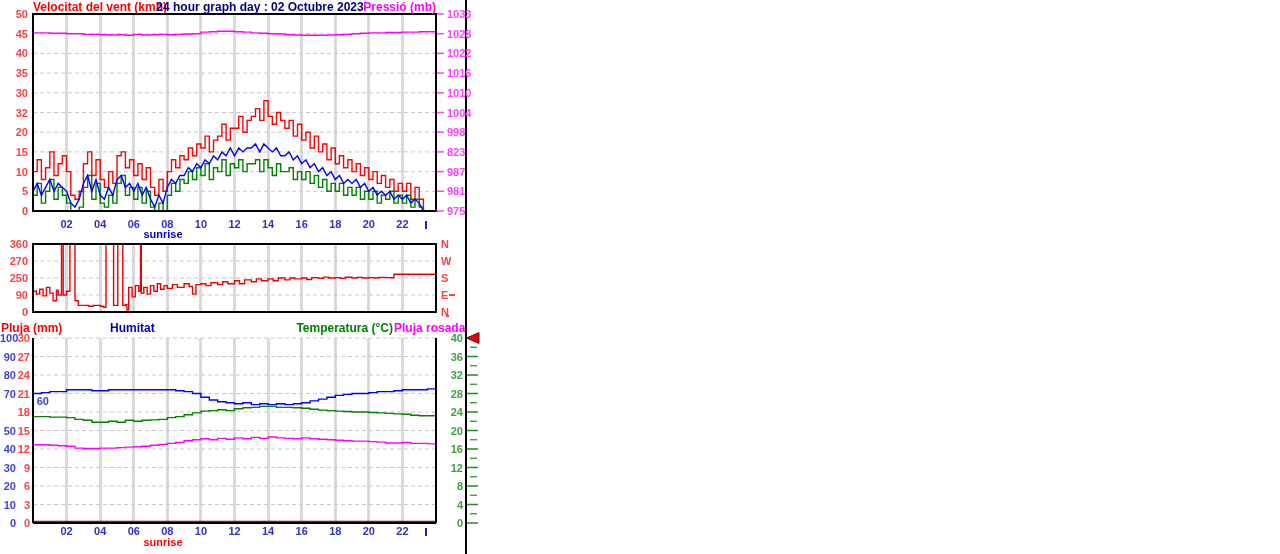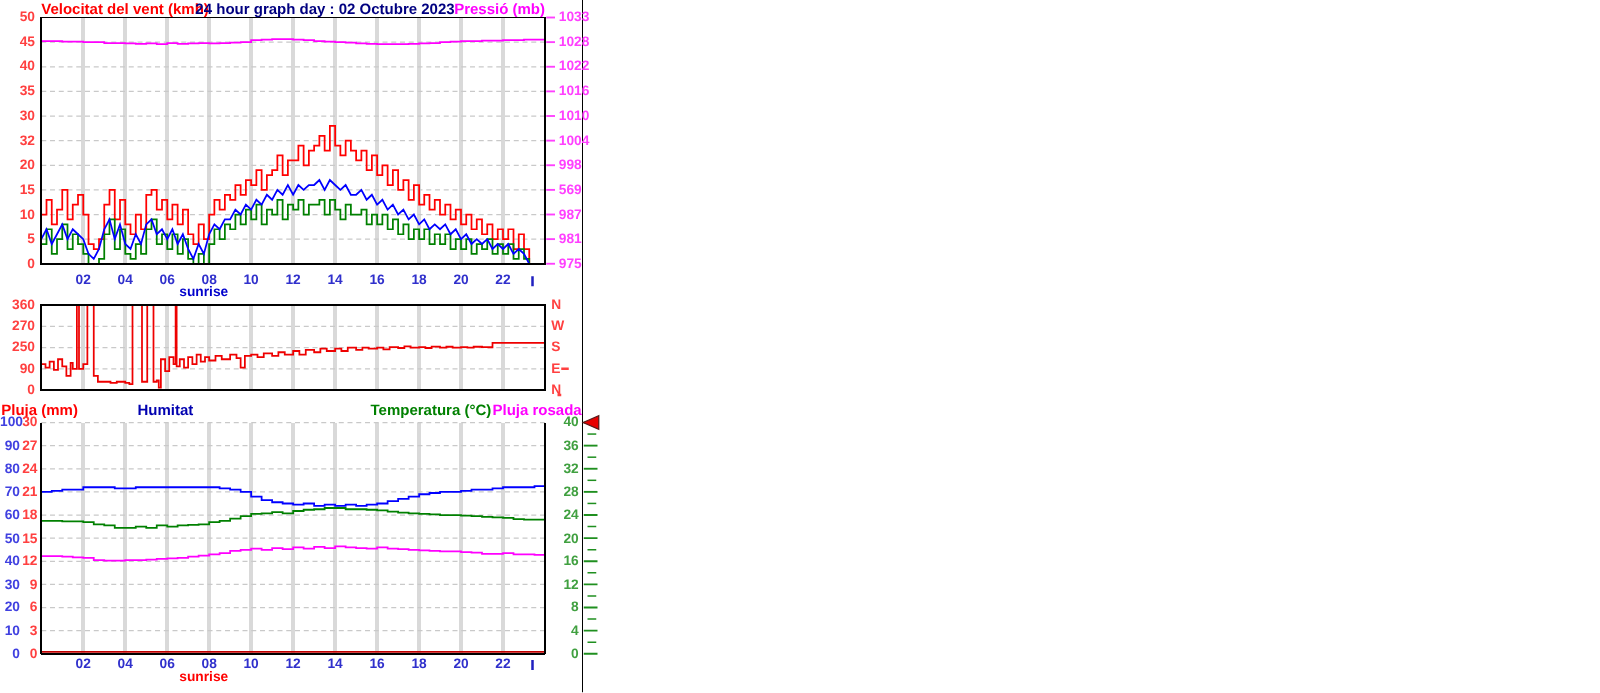--- a/index.html
+++ b/index.html
@@ -164,35 +164,35 @@
       <div class="lbl ra" style="left: 0px; width: 16px; top: 370px; color: rgb(64, 64, 224);">80</div>
       <div class="lbl ra" style="left: 16px; width: 14px; top: 370px; color: rgb(255, 64, 64);">24</div>
       <div class="lbl ra" style="left: 440px; width: 23px; top: 370px; color: rgb(64, 160, 64);">32</div>
       <div class="lbl ra" style="left: 0px; width: 28px; top: 68.1px; color: rgb(255, 64, 64);">35</div>
       <div class="lbl " style="left: 447px; top: 68.1px; color: rgb(255, 64, 255);">1016</div>
       <div class="lbl ra" style="left: 0px; width: 16px; top: 388.5px; color: rgb(64, 64, 224);">70</div>
       <div class="lbl ra" style="left: 16px; width: 14px; top: 388.5px; color: rgb(255, 64, 64);">21</div>
       <div class="lbl ra" style="left: 440px; width: 23px; top: 388.5px; color: rgb(64, 160, 64);">28</div>
       <div class="lbl ra" style="left: 0px; width: 28px; top: 87.8px; color: rgb(255, 64, 64);">30</div>
       <div class="lbl " style="left: 447px; top: 87.8px; color: rgb(255, 64, 255);">1010</div>
-      <div class="lbl ra" style="left: 0px; width: 16px; top: 407px; color: rgb(64, 64, 224);">60</div>
+      <div class="lbl ra" style="left: 0px; width: 16px; top: 396px; color: rgb(64, 64, 224); padding-left: 33px;">60</div>
       <div class="lbl ra" style="left: 16px; width: 14px; top: 407px; color: rgb(255, 64, 64);">18</div>
       <div class="lbl ra" style="left: 440px; width: 23px; top: 407px; color: rgb(64, 160, 64);">24</div>
       <div class="lbl ra" style="left: 0px; width: 28px; top: 107.5px; color: rgb(255, 64, 64);">32</div>
       <div class="lbl " style="left: 447px; top: 107.5px; color: rgb(255, 64, 255);">1004</div>
       <div class="lbl ra" style="left: 0px; width: 16px; top: 425.5px; color: rgb(64, 64, 224);">50</div>
       <div class="lbl ra" style="left: 16px; width: 14px; top: 425.5px; color: rgb(255, 64, 64);">15</div>
       <div class="lbl ra" style="left: 440px; width: 23px; top: 425.5px; color: rgb(64, 160, 64);">20</div>
       <div class="lbl ra" style="left: 0px; width: 28px; top: 127.2px; color: rgb(255, 64, 64);">20</div>
       <div class="lbl " style="left: 447px; top: 127.2px; color: rgb(255, 64, 255);">998</div>
       <div class="lbl ra" style="left: 0px; width: 16px; top: 444px; color: rgb(64, 64, 224);">40</div>
       <div class="lbl ra" style="left: 16px; width: 14px; top: 444px; color: rgb(255, 64, 64);">12</div>
       <div class="lbl ra" style="left: 440px; width: 23px; top: 444px; color: rgb(64, 160, 64);">16</div>
       <div class="lbl ra" style="left: 0px; width: 28px; top: 146.9px; color: rgb(255, 64, 64);">15</div>
-      <div class="lbl " style="left: 447px; top: 146.9px; color: rgb(255, 64, 255);">569</div>
+      <div class="lbl " style="left: 447px; top: 146.9px; color: rgb(255, 64, 255);">823</div>
       <div class="lbl ra" style="left: 0px; width: 16px; top: 462.5px; color: rgb(64, 64, 224);">30</div>
       <div class="lbl ra" style="left: 16px; width: 14px; top: 462.5px; color: rgb(255, 64, 64);">9</div>
       <div class="lbl ra" style="left: 440px; width: 23px; top: 462.5px; color: rgb(64, 160, 64);">12</div>
       <div class="lbl ra" style="left: 0px; width: 28px; top: 166.6px; color: rgb(255, 64, 64);">10</div>
       <div class="lbl " style="left: 447px; top: 166.6px; color: rgb(255, 64, 255);">987</div>
       <div class="lbl ra" style="left: 0px; width: 16px; top: 481px; color: rgb(64, 64, 224);">20</div>
       <div class="lbl ra" style="left: 16px; width: 14px; top: 481px; color: rgb(255, 64, 64);">6</div>
       <div class="lbl ra" style="left: 440px; width: 23px; top: 481px; color: rgb(64, 160, 64);">8</div>
       <div class="lbl ra" style="left: 0px; width: 28px; top: 186.3px; color: rgb(255, 64, 64);">5</div>
       <div class="lbl " style="left: 447px; top: 186.3px; color: rgb(255, 64, 255);">981</div>

